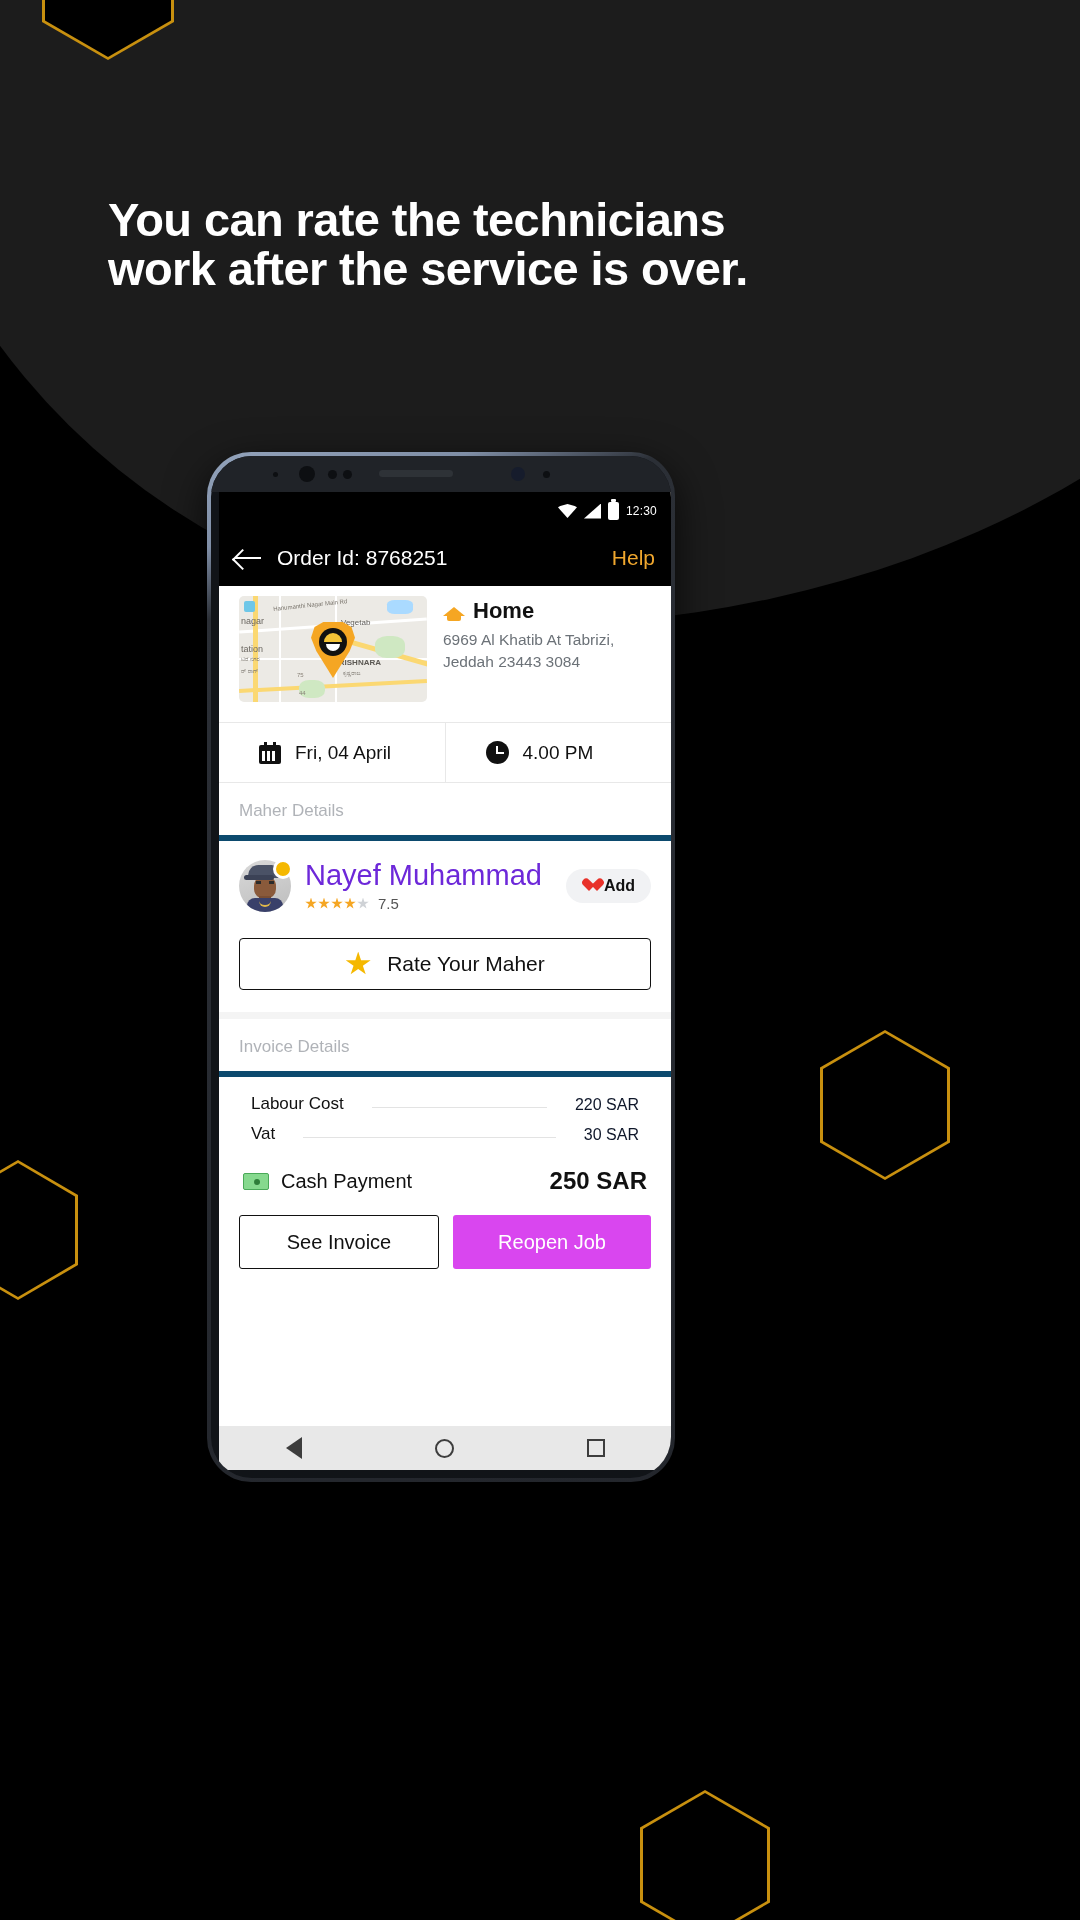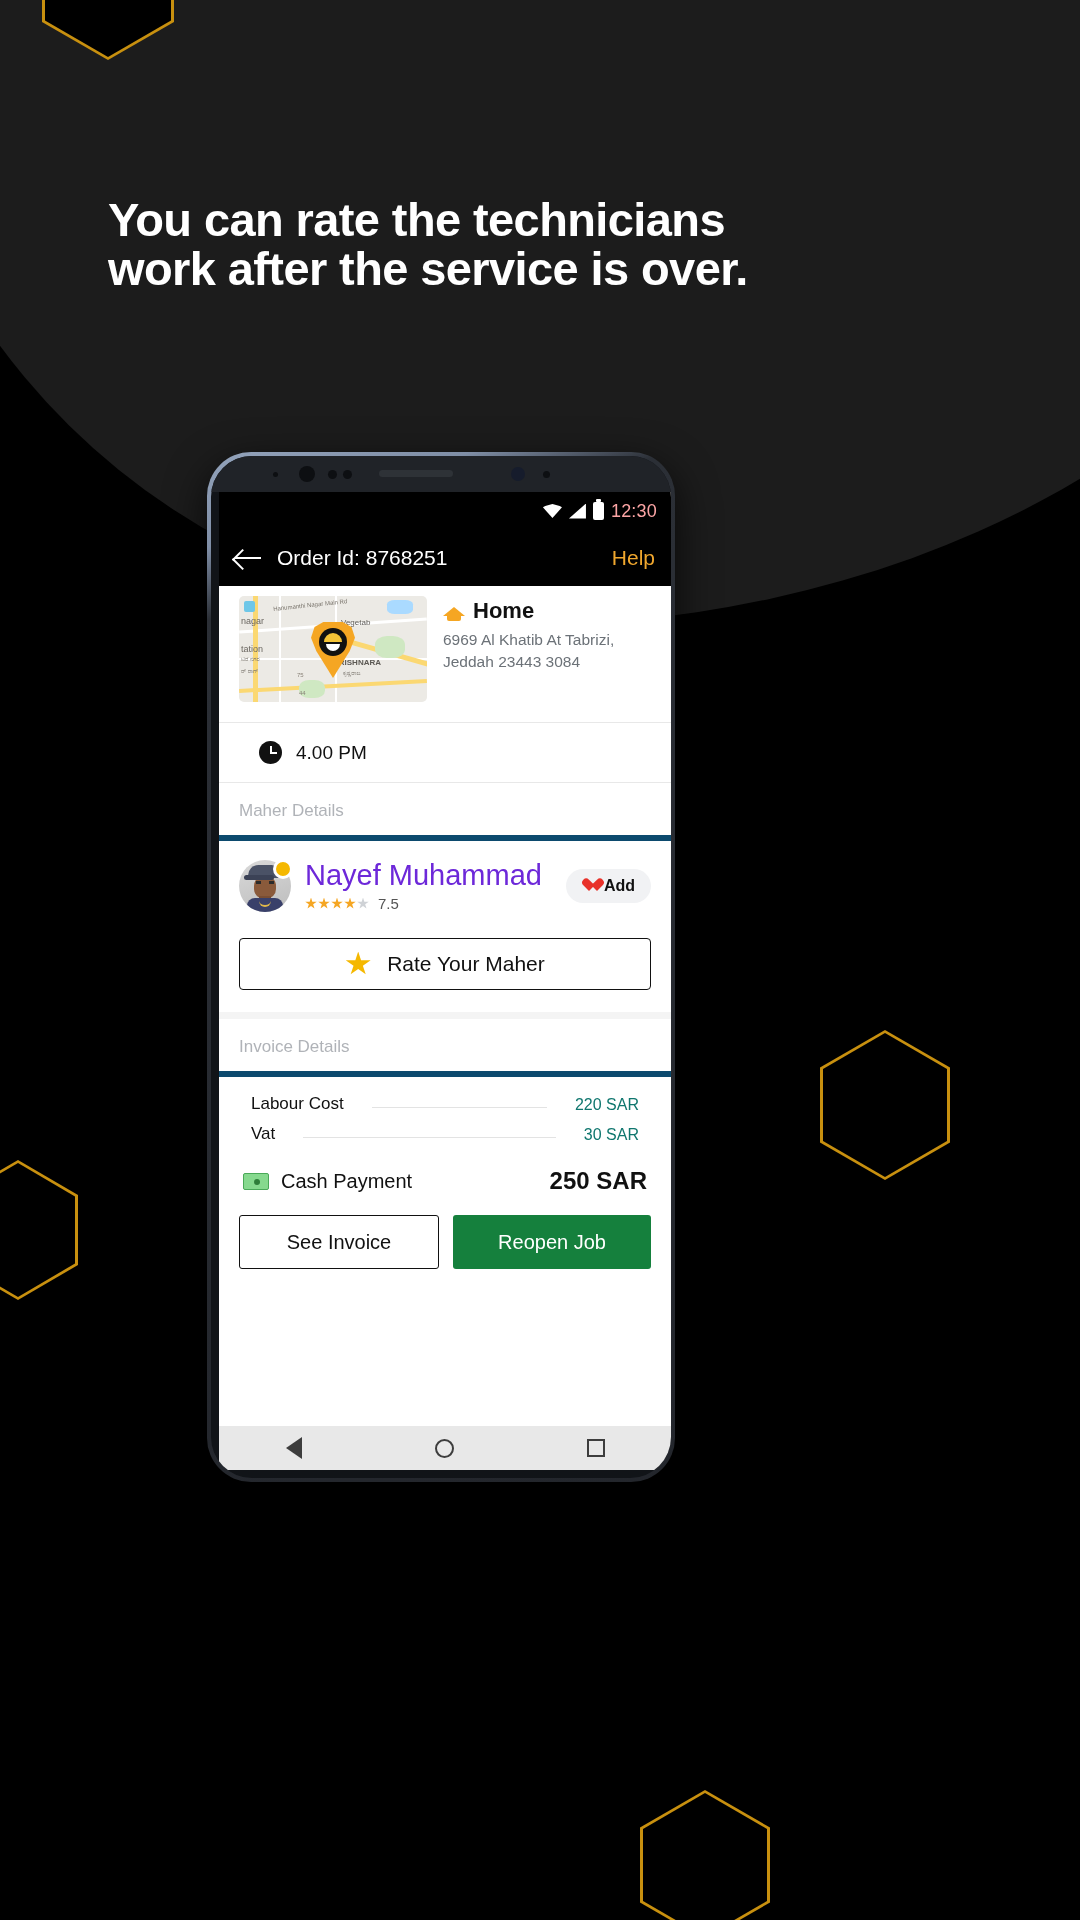--- a/index.html
+++ b/index.html
@@ -84,21 +84,21 @@
     position: absolute; left: 8px; top: 36px;
     width: 452px; height: 942px;
     background: #ffffff;
     overflow: hidden;
   }
   .statusbar {
     height: 38px; background: #000;
     display: flex; align-items: center; justify-content: flex-end;
     padding-right: 14px; gap: 7px;
   }
-  .sb-time { color:#fca5a5; font-size: 18px; letter-spacing:.2px; }
+  .sb-time { color:#ffffff; font-size: 12px; letter-spacing:.2px; }
   .ico-wifi {
     width: 19px; height: 14px;
     background: #fff;
     clip-path: polygon(50% 100%, 0% 24%, 12% 14%, 50% 0%, 88% 14%, 100% 24%);
   }
   .ico-signal {
     width: 17px; height: 15px; background:#fff;
     clip-path: polygon(100% 0, 100% 100%, 0 100%);
   }
   .ico-batt {
@@ -233,30 +233,30 @@
     clip-path:polygon(50% 0%,61% 35%,98% 35%,68% 57%,79% 91%,50% 70%,21% 91%,32% 57%,2% 35%,39% 35%);}
   .rate-label{font-size:21px;color:#111;}
 
   .divider{height:7px;background:#f4f4f4;}
 
   
   .inv-rows{padding:12px 32px 6px;}
   .inv-row{display:flex;align-items:flex-end;gap:28px;padding:5px 0;}
   .inv-label{font-size:17px;color:#111;white-space:nowrap;}
   .inv-dash{flex:1;border-bottom:1px solid #e3e3e3;margin-bottom:6px;}
-  .inv-val{font-size:16px;color:#0f766e;white-space:nowrap;}
+  .inv-val{font-size:16px;color:#0f172a;white-space:nowrap;}
   .pay-row{display:flex;align-items:center;padding:12px 24px 10px;gap:12px;}
   .cash-icon{width:26px;height:17px;background:#86d98e;border:1.6px solid #4aa958;border-radius:2px;position:relative;flex:0 0 auto;}
   .cash-icon:after{content:"";position:absolute;left:10px;top:5px;width:6px;height:6px;border-radius:50%;background:#2e7d39;}
   .pay-label{flex:1;font-size:20px;color:#111;}
   .pay-total{font-size:24px;font-weight:bold;color:#111;}
   .btn-row{display:flex;gap:14px;padding:10px 20px 18px;}
   .btn-outline{flex:1;height:54px;border:1px solid #111;border-radius:3px;background:#fff;
     display:flex;align-items:center;justify-content:center;font-size:20px;color:#111;}
-  .btn-solid{flex:1;height:54px;border-radius:3px;background:#15803d;
+  .btn-solid{flex:1;height:54px;border-radius:3px;background:#d946ef;
     display:flex;align-items:center;justify-content:center;font-size:20px;color:#fff;}
 
   
   .navbar{position:absolute;left:8px;bottom:8px;width:452px;height:44px;background:#e8e8e8;
     display:flex;align-items:center;justify-content:space-around;}
   .nav-back{width:0;height:0;border-top:11px solid transparent;border-bottom:11px solid transparent;
     border-right:16px solid #3d3d3d;}
   .nav-home{width:19px;height:19px;border:2.4px solid #3d3d3d;border-radius:50%;}
   .nav-rec{width:18px;height:18px;border:2.4px solid #3d3d3d;}
 </style>
@@ -353,20 +353,27 @@
               </div>
               <div class="addr-lines">
                 <div>6969 Al Khatib At Tabrizi,</div>
                 <div>Jeddah 23443 3084</div>
               </div>
             </div>
           </div>
 
           <div class="dt-strip">
             <div class="dt-cell">
+              <div class="cal-icon">
+                <span class="cal-nub" style="left:5px;"></span>
+                  <span class="cal-nub" style="left:14px;"></span>
+              </div>
+              <div class="dt-text">Fri, 04 April</div>
+            </div>
+            <div class="dt-cell">
               <div class="clock-icon"></div>
               <div class="dt-text">4.00 PM</div>
             </div>
           </div>
 
           <div class="sec-head">Maher Details</div>
 
           <div class="tech-row">
             <div class="avatar-wrap">
               <div class="avatar">

